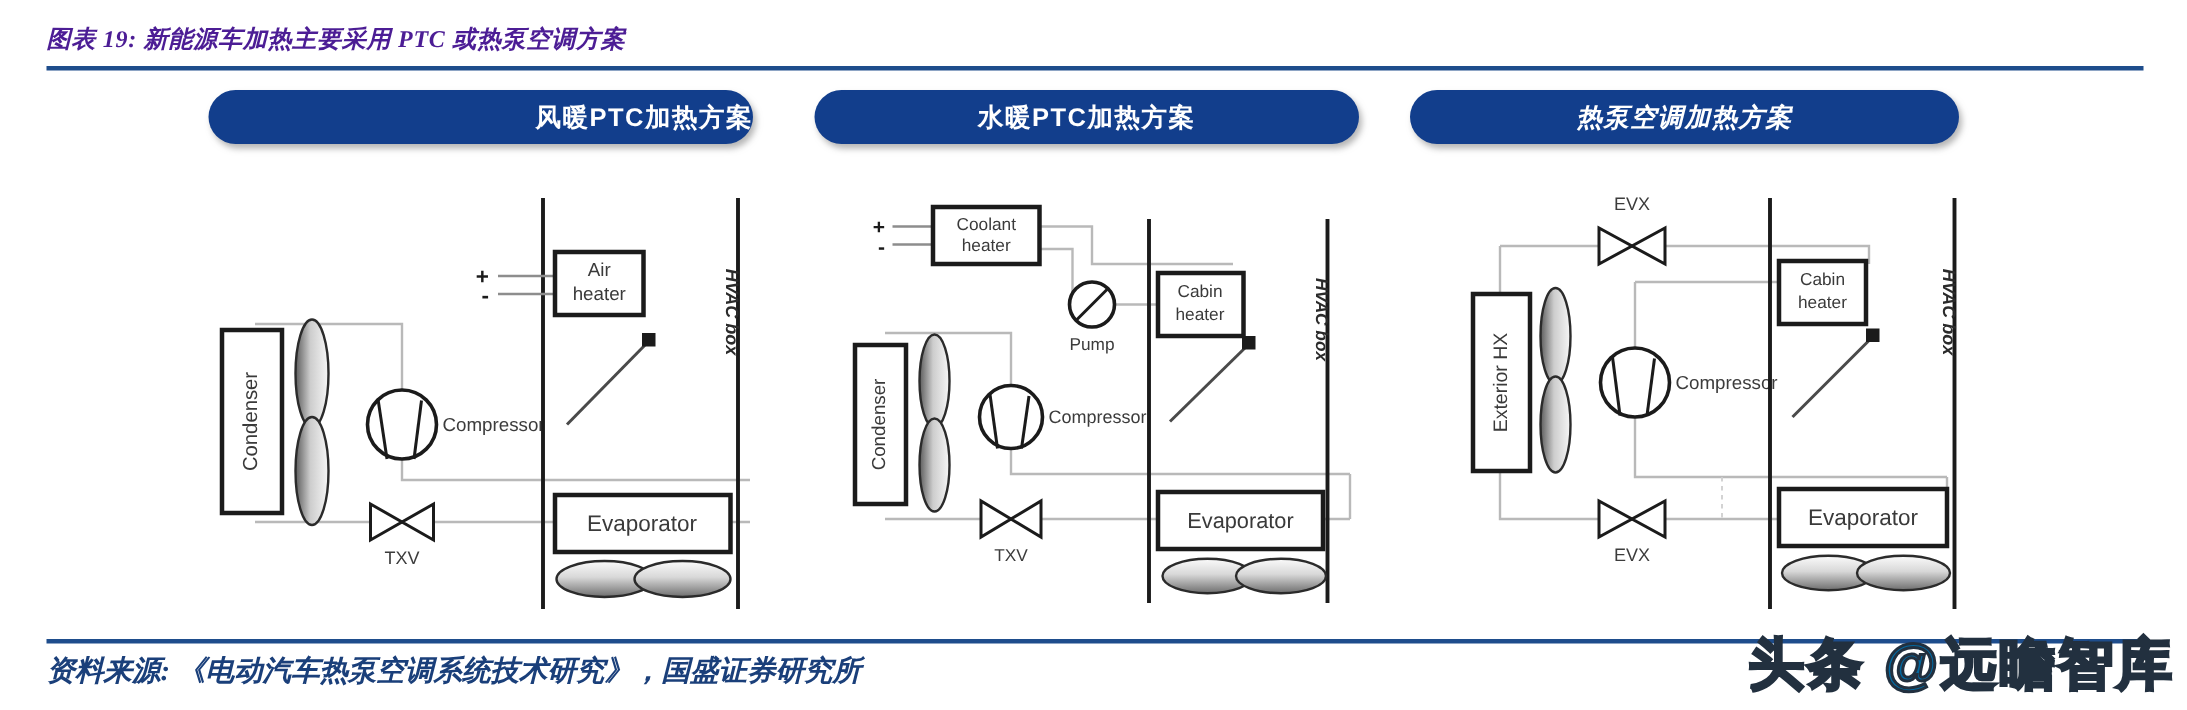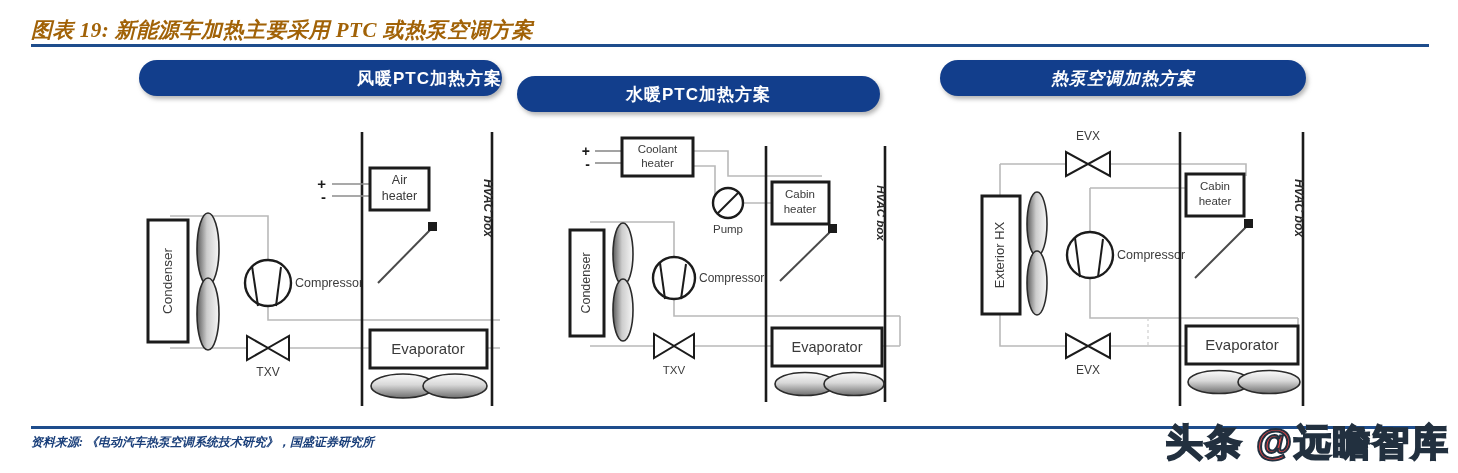--- a/index.html
+++ b/index.html
@@ -16,22 +16,22 @@
   }
 
   
   .figure-title {
     position: absolute;
     left: 31px;
     top: 16px;
     font-family: "Liberation Serif", serif;
     font-style: italic;
     font-weight: bold;
-    font-size: 21px;
-    color: #a16207;
+    font-size: 16px;
+    color: #4c1d95;
     letter-spacing: 0.5px;
     white-space: nowrap;
   }
   .title-rule {
     position: absolute;
     left: 31px;
     top: 44px;
     width: 1398px;
     height: 3px;
     background: #1e4d8c;
@@ -48,21 +48,21 @@
     align-items: center;
     justify-content: center;
   }
   .banner span {
     color: #ffffff;
     font-size: 17px;
     font-weight: bold;
     letter-spacing: 1px;
   }
   #banner-1 { left: 139px; top: 60px; width: 363px; justify-content: flex-end; }
-  #banner-2 { left: 517px; top: 60px; width: 363px; margin-top: 16px; }
+  #banner-2 { left: 543px; top: 60px; width: 363px; }
   #banner-3 { left: 940px; top: 60px; width: 366px; font-style: italic; }
 
   
   .panel {
     position: absolute;
     top: 118px;
     height: 290px;
   }
   #panel-1 { left: 140px; width: 380px; }
   #panel-2 { left: 560px; width: 360px; }
@@ -78,31 +78,31 @@
     height: 3px;
     background: #1e4d8c;
   }
   .source {
     position: absolute;
     left: 31px;
     top: 434px;
     font-family: "Liberation Serif", serif;
     font-style: italic;
     font-weight: bold;
-    font-size: 12px;
+    font-size: 19px;
     color: #1a3f7a;
     white-space: nowrap;
   }
   .watermark {
     position: absolute;
     right: 8px;
     top: 418px;
     font-size: 37px;
     font-weight: bold;
-    color: #ef4444;
+    color: #0369a1;
     letter-spacing: 2px;
     -webkit-text-stroke: 2px #22303f;
     white-space: nowrap;
   }
 </style>
 </head>
 <body>
 
 <div class="figure-title">图表 19:  新能源车加热主要采用 PTC 或热泵空调方案</div>
 <div class="title-rule"></div>

